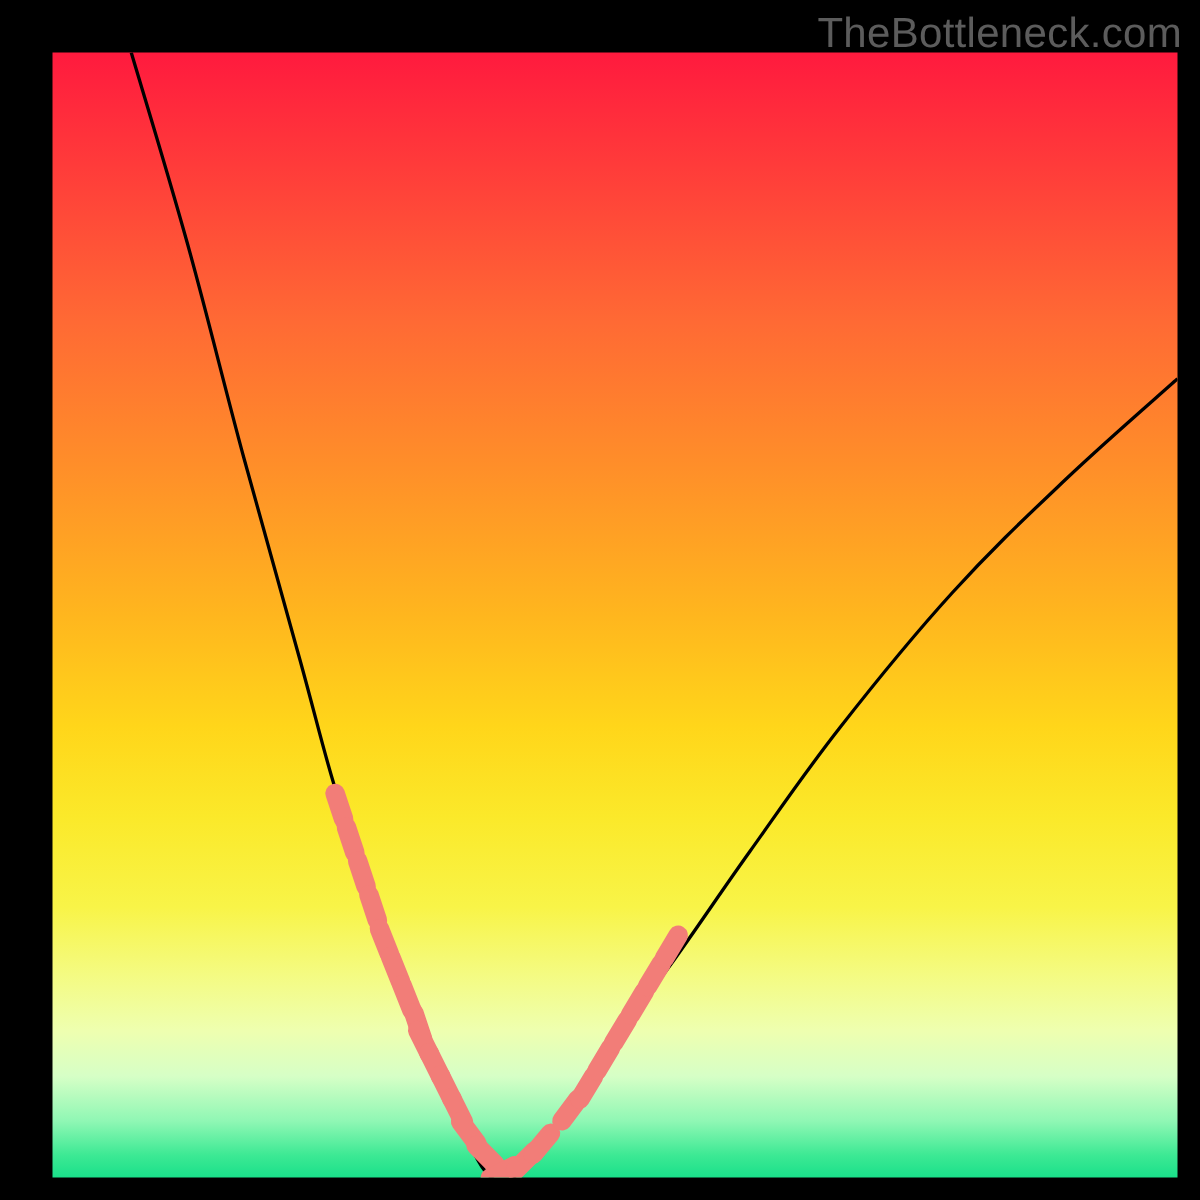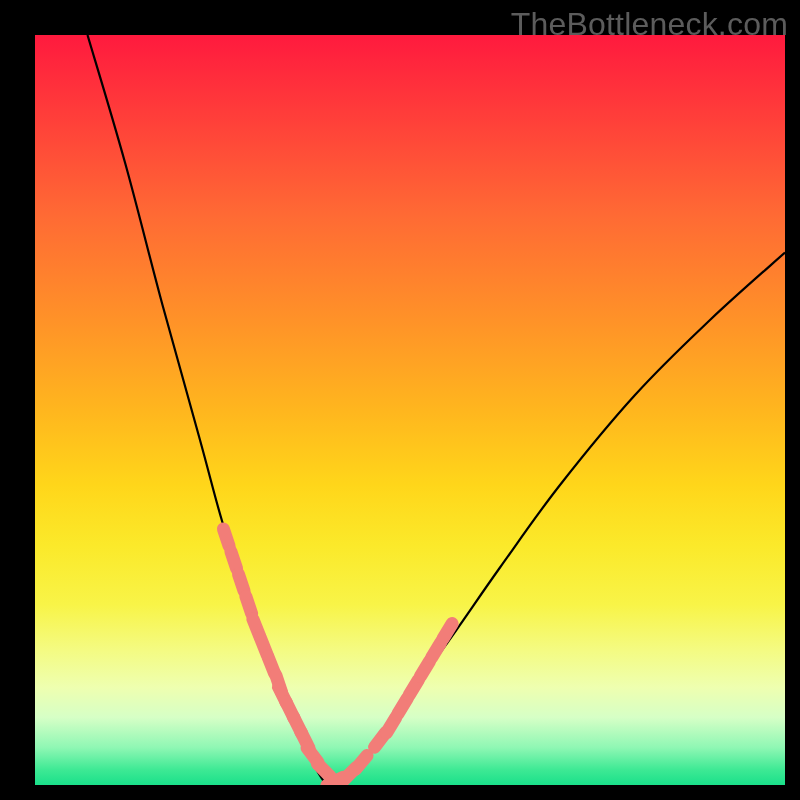--- a/index.html
+++ b/index.html
@@ -41,21 +41,21 @@
       #8ff7b4 95%,
       #3de994 98%,
       #1ae08a 100%
     );
   }
   .watermark {
     position: absolute;
     top: 6px;
     right: 12px;
     color: #5c5c5c;
-    font-size: 32px;
+    font-size: 28px;
     font-weight: 400;
     letter-spacing: 0.2px;
     user-select: none;
   }
   svg.curve {
     position: absolute;
     left: 0;
     top: 0;
     width: 750px;
     height: 750px;

